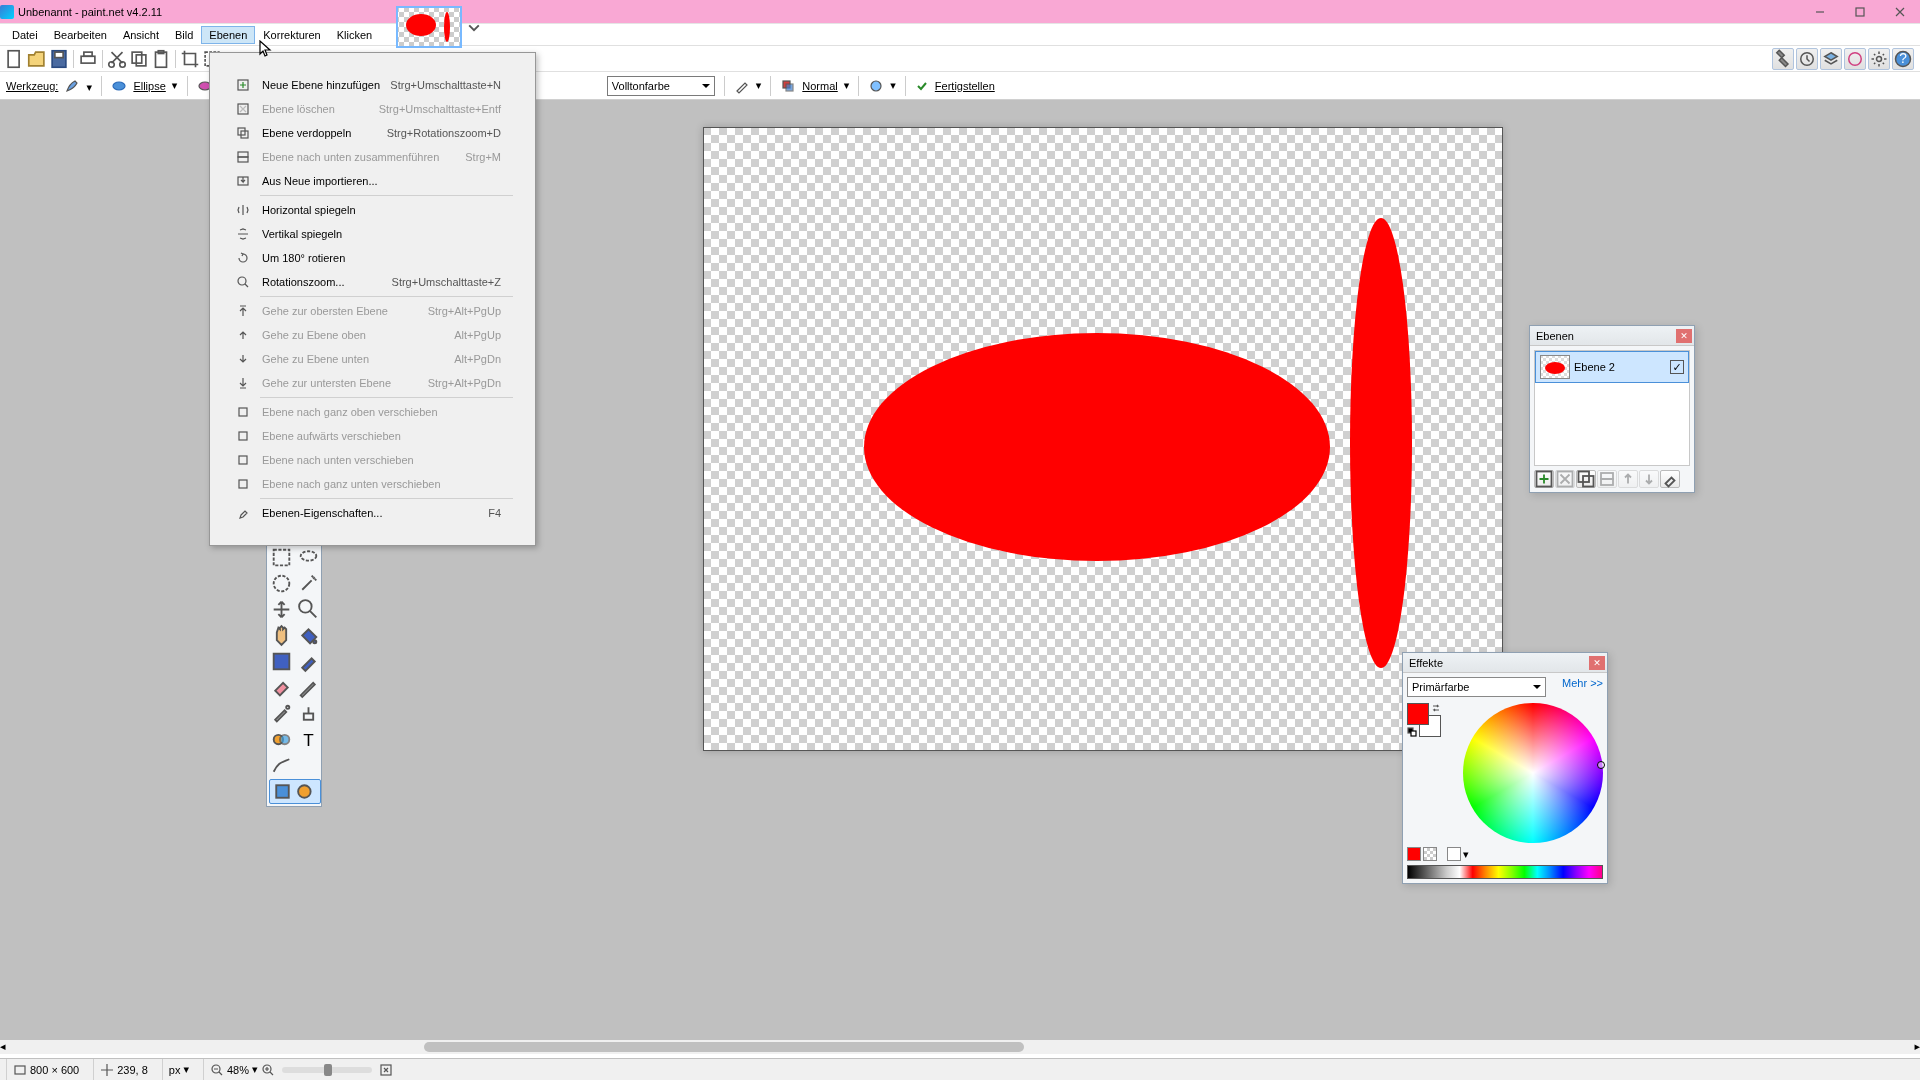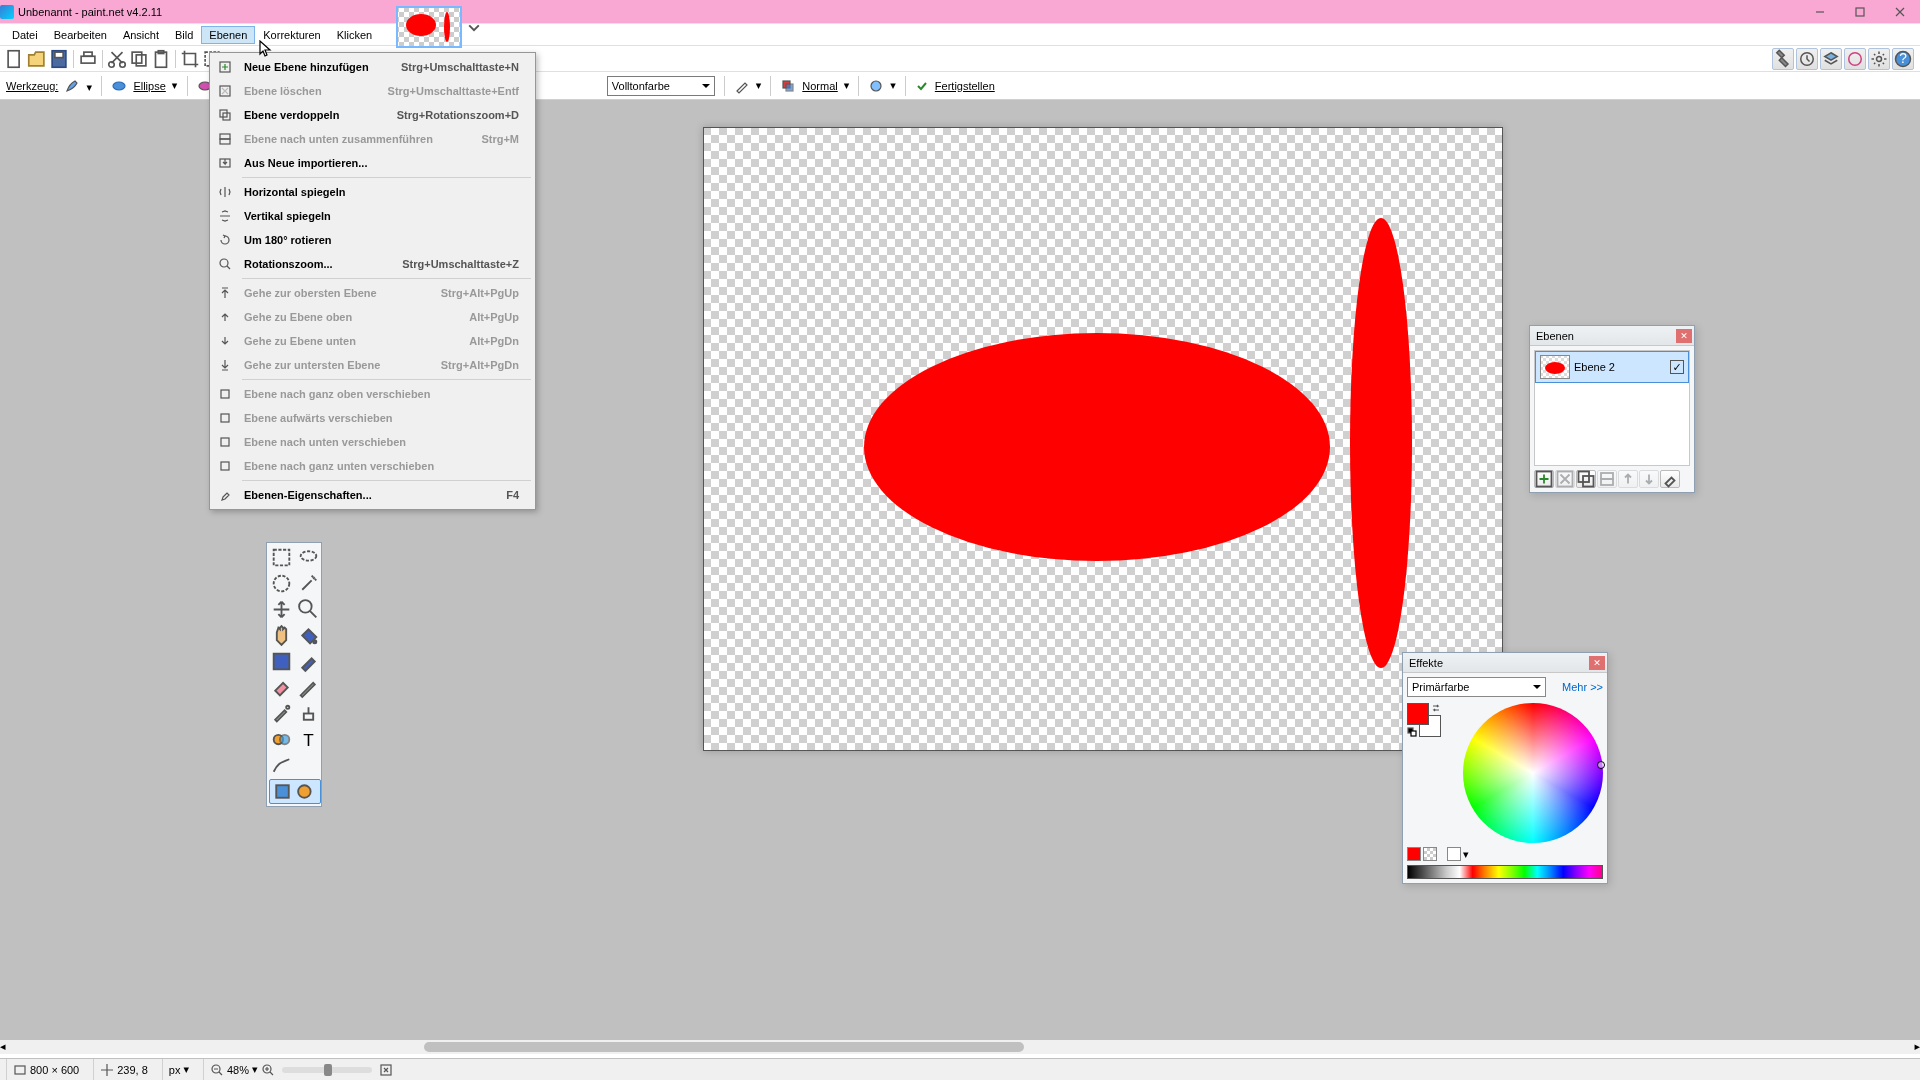--- a/index.html
+++ b/index.html
@@ -46,21 +46,21 @@
 .canvas { position: absolute; left: 703px; top: 27px; width: 800px; height: 624px; background: repeating-conic-gradient(#d0d0d0 0% 25%, #fff 0% 50%) 50% /16px 16px; border: 1px solid #555; box-shadow: 0 0 8px rgba(0,0,0,.2); }
 .ellipse-1 { position: absolute; left: 160px; top: 205px; width: 466px; height: 228px; background: #f00; border-radius: 50%; }
 .ellipse-2 { position: absolute; left: 646px; top: 90px; width: 62px; height: 450px; background: #f00; border-radius: 50%; }
 
 
 .hscroll { position: absolute; left: 0; right: 0; bottom: 0; height: 14px; background: #f0f0f0; display:flex; }
 .hscroll .track { flex: 1; position: relative; }
 .hscroll .thumb { position: absolute; left: 410px; top: 2px; height: 10px; width: 600px; background: #c0c0c0; border-radius: 5px; }
 
 
-.dropdown { position: absolute; left: 209px; top: 52px; width: 327px; background: #f0f0f0; border: 1px solid #979797; box-shadow: 2px 2px 6px rgba(0,0,0,.25); padding: 2px; z-index: 50; font-weight: bold; }
+.dropdown { position: absolute; left: 209px; top: 52px; width: 327px; background: #f0f0f0; border: 1px solid #979797; box-shadow: 2px 2px 6px rgba(0,0,0,.25); padding: 20px; z-index: 50; }
 .dd-item { height: 24px; display: flex; align-items: center; padding-right: 14px; }
 .dd-icon-col { width: 26px; display: flex; justify-content: center; }
 .dd-label { flex: 1; padding-left: 6px; color: #000; }
 .dd-short { color: #555; }
 .dd-item.disabled .dd-label, .dd-item.disabled .dd-short { color: #999; }
 .dd-sep { height: 1px; background: #d0d0d0; margin: 2px 2px 2px 30px; }
 .dd-icon-col svg { width: 14px; height: 14px; }
 
 
 .tools-panel { position: absolute; left: 266px; top: 542px; width: 56px; background: #f4f6f8; border: 1px solid #8fa0b2; padding: 2px; display: grid; grid-template-columns: 1fr 1fr; gap: 1px; z-index: 40; }
@@ -79,21 +79,21 @@
 .layer-thumb::after { content: ""; position: absolute; left: 4px; top: 6px; width: 20px; height: 12px; background: #f00; border-radius: 50%; }
 .layer-name { flex: 1; }
 .layer-check { width: 14px; height: 14px; border: 1px solid #555; margin-right: 4px; display: flex; align-items: center; justify-content: center; color: #000; }
 .layer-tools { height: 22px; display: flex; gap: 1px; padding: 0 4px 4px; }
 .layer-tb { width: 20px; height: 18px; border: 1px solid #bbb; background: linear-gradient(#fff,#eaeaea); border-radius: 2px; display: flex; align-items: center; justify-content: center; }
 .layer-tb.disabled { opacity: .45; }
 
 
 .colors-panel { position: absolute; right: 312px; top: 652px; width: 206px; background: #f4f6f8; border: 1px solid #8fa0b2; z-index: 45; box-shadow: 2px 2px 8px rgba(0,0,0,.15); }
 .color-body { padding: 4px; }
-.color-top { display: flex; align-items: center; gap: 16px; }
+.color-top { display: flex; gap: 16px; }
 .color-select { height: 20px; flex: 1; border: 1px solid #888; background: #fff; padding: 0 16px 0 4px; display: flex; align-items: center; position: relative; }
 .color-select::after { content: ""; position: absolute; right: 4px; top: 7px; border: 4px solid transparent; border-top-color: #000; }
 .more-link { color: #0066cc; }
 .swatches-row { display: flex; gap: 2px; margin-top: 6px; align-items: flex-start; }
 .layered-sw { position: relative; width: 34px; height: 34px; }
 .sw-primary { position: absolute; left: 0; top: 0; width: 22px; height: 22px; background: #f00; border: 1px solid #555; }
 .sw-secondary { position: absolute; right: 0; bottom: 0; width: 22px; height: 22px; background: #fff; border: 1px solid #555; }
 .sw-swap { position: absolute; right: 0; top: 0; width: 10px; height: 10px; }
 .sw-reset { position: absolute; left: 0; bottom: 0; width: 10px; height: 10px; }
 .color-wheel { width: 140px; height: 140px; border-radius: 50%; margin-left: auto;

